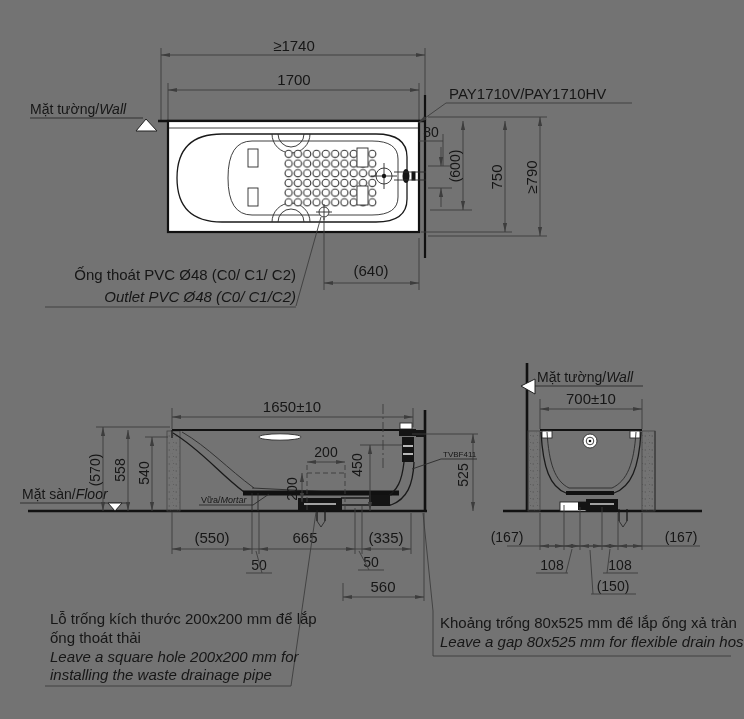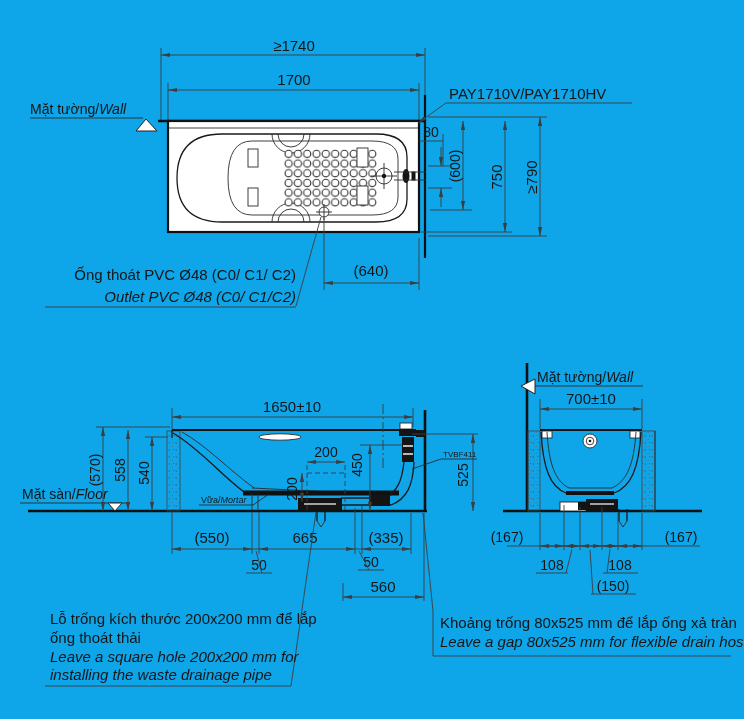--- a/index.html
+++ b/index.html
@@ -1,16 +1,16 @@
 <!DOCTYPE html>
 <html><head>
 <meta charset="utf-8">
 <style>
   html,body{margin:0;padding:0;background:#ffffff;}
-  #stage{position:relative;width:744px;height:719px;background:#0ea5e9;overflow:hidden;text-decoration:underline;}
+  #stage{position:relative;width:744px;height:719px;background:#737373;overflow:hidden;text-decoration:underline;}
   svg{display:block;}
   text{font-family:"Liberation Sans",sans-serif;fill:#161616;}
   .t15{font-size:15px}.t14{font-size:14px}.t9{font-size:9px}.t8{font-size:8px}
   .it{font-style:italic}
   .mid{text-anchor:middle}.end{text-anchor:end}
   .th{stroke:#111;stroke-width:2.6;fill:none;stroke-linecap:butt}
   .t2{stroke:#111;stroke-width:2.2;fill:none}
   .tm{stroke:#1a1a1a;stroke-width:1.3;fill:none}
   .tl{stroke:#2a2a2a;stroke-width:0.9;fill:none}
   .dim{stroke:#3d3d3d;stroke-width:0.9;fill:none}

